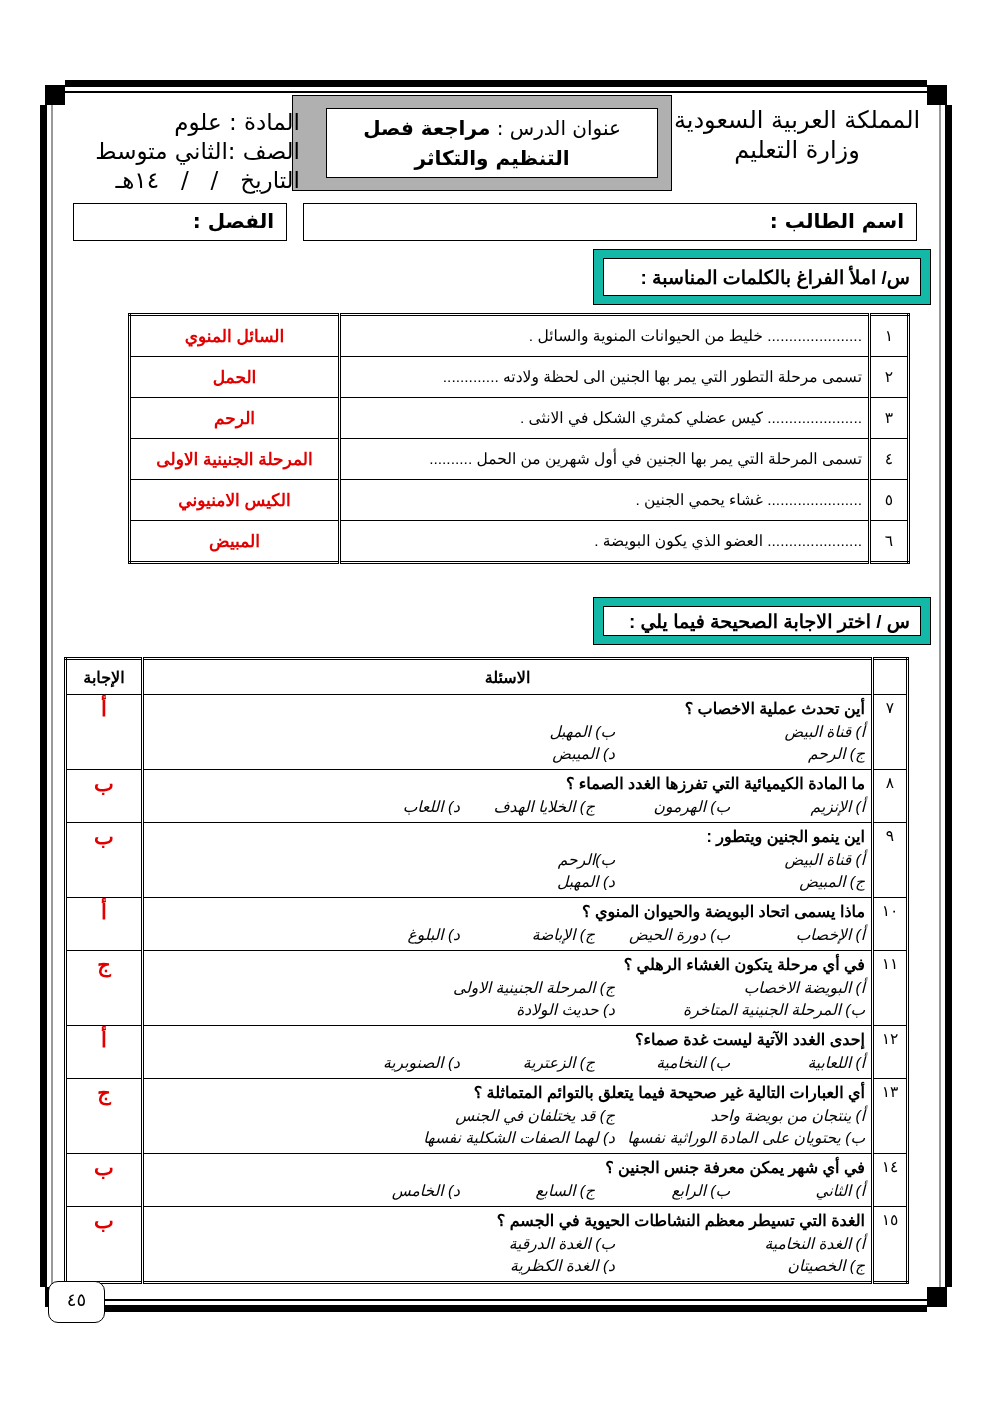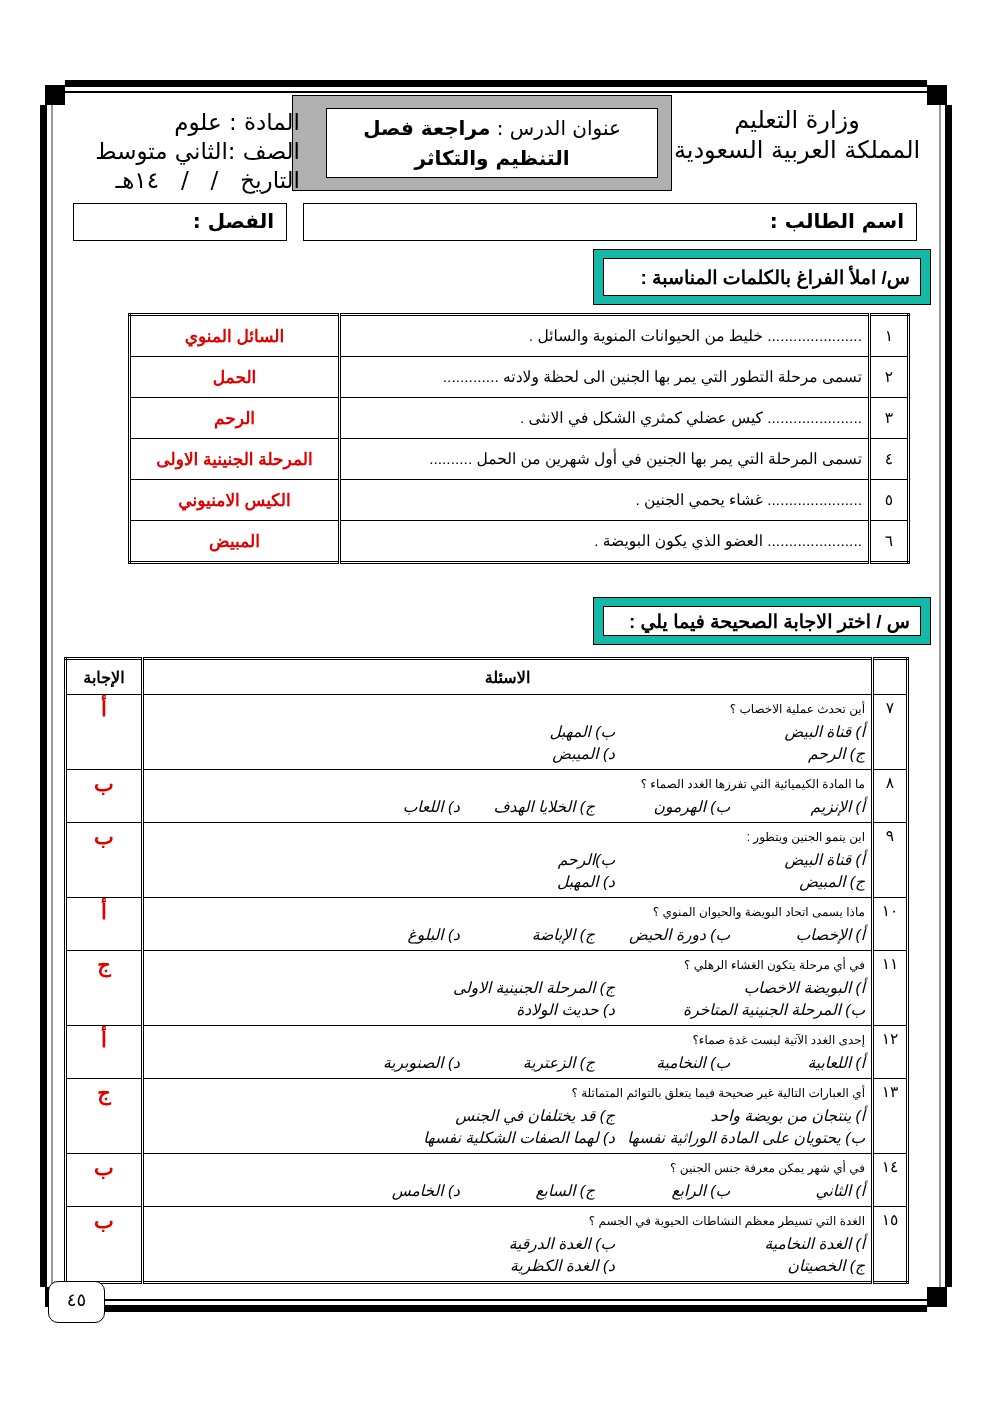--- a/index.html
+++ b/index.html
@@ -48,21 +48,21 @@
 
   .mc-table { left:64px; top:657px; width:845px; border:3px double #000; }
   .mc-table td, .mc-table th { border:1px solid #000; font-size:15.5px; }
   .mc-table th { height:32px; font-weight:bold; font-size:16px; }
   .mc-table td.num { width:30px; text-align:center; vertical-align:top; padding-top:4px; border-left:3px double #000; }
   .mc-table th.num { width:30px; border-left:3px double #000; }
   .mc-table td.ans { width:72px; text-align:center; vertical-align:top; color:#e00000; font-weight:bold;
                      font-size:21px; padding-top:2px; border-right:3px double #000; }
   .mc-table th.ans { width:72px; border-right:3px double #000; }
   .mc-table td.body { text-align:right; padding:2px 6px 4px 6px; vertical-align:top; }
-  .qt { font-weight:normal; font-size:12px; line-height:24px; }
+  .qt { font-weight:bold; font-size:16px; line-height:24px; }
   .opts { display:flex; line-height:22px; }
   .opts span { display:inline-block;font-style:italic; }
   .opts4 span { width:135px; }
   .opts2 span { width:250px; }
 
   .page-num { position:absolute; left:48px; top:1281px; width:55px; height:40px; border:1.5px solid #000;
               border-radius:10px; background:#fff; text-align:center; font-size:18px; line-height:36px; direction:rtl; }
 </style>
 </head>
 <body>
@@ -76,22 +76,22 @@
   <div class="frame-left-thin"></div>
   <div class="frame-right"></div>
   <div class="frame-right-thin"></div>
   <div class="corner" style="left:5px;top:5px;"></div>
   <div class="corner" style="right:5px;top:5px;"></div>
   <div class="corner" style="left:5px;bottom:5px;"></div>
   <div class="corner" style="right:5px;bottom:5px;"></div>
 </div>
 
 <div class="hdr-right">
+  <div>المملكة العربية السعودية</div>
   <div>وزارة التعليم</div>
-  <div>المملكة العربية السعودية</div>
 </div>
 
 <div class="title-box">
   <div class="title-inner">
     <div><span>عنوان الدرس :</span> <b>مراجعة فصل</b></div>
     <div><b>التنظيم والتكاثر</b></div>
   </div>
 </div>
 
 <div class="hdr-left">

